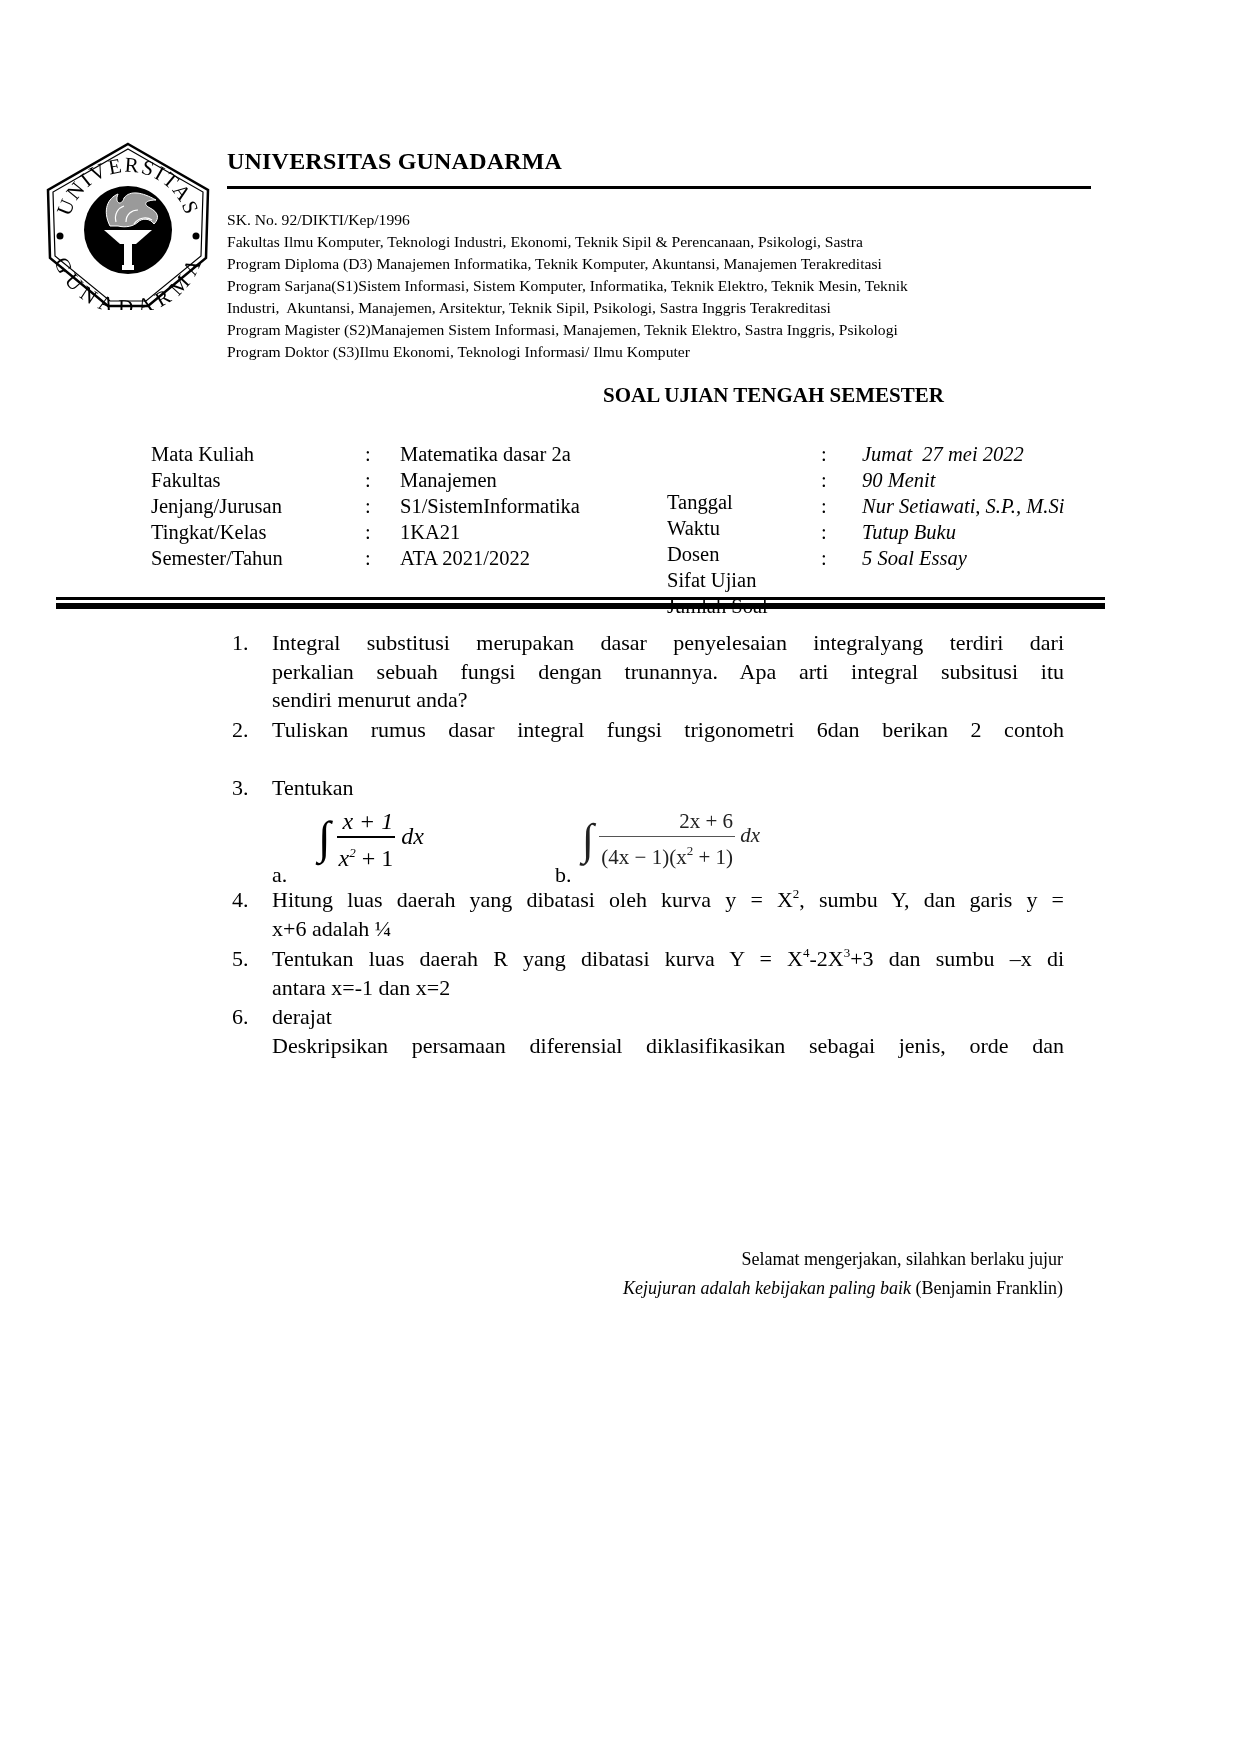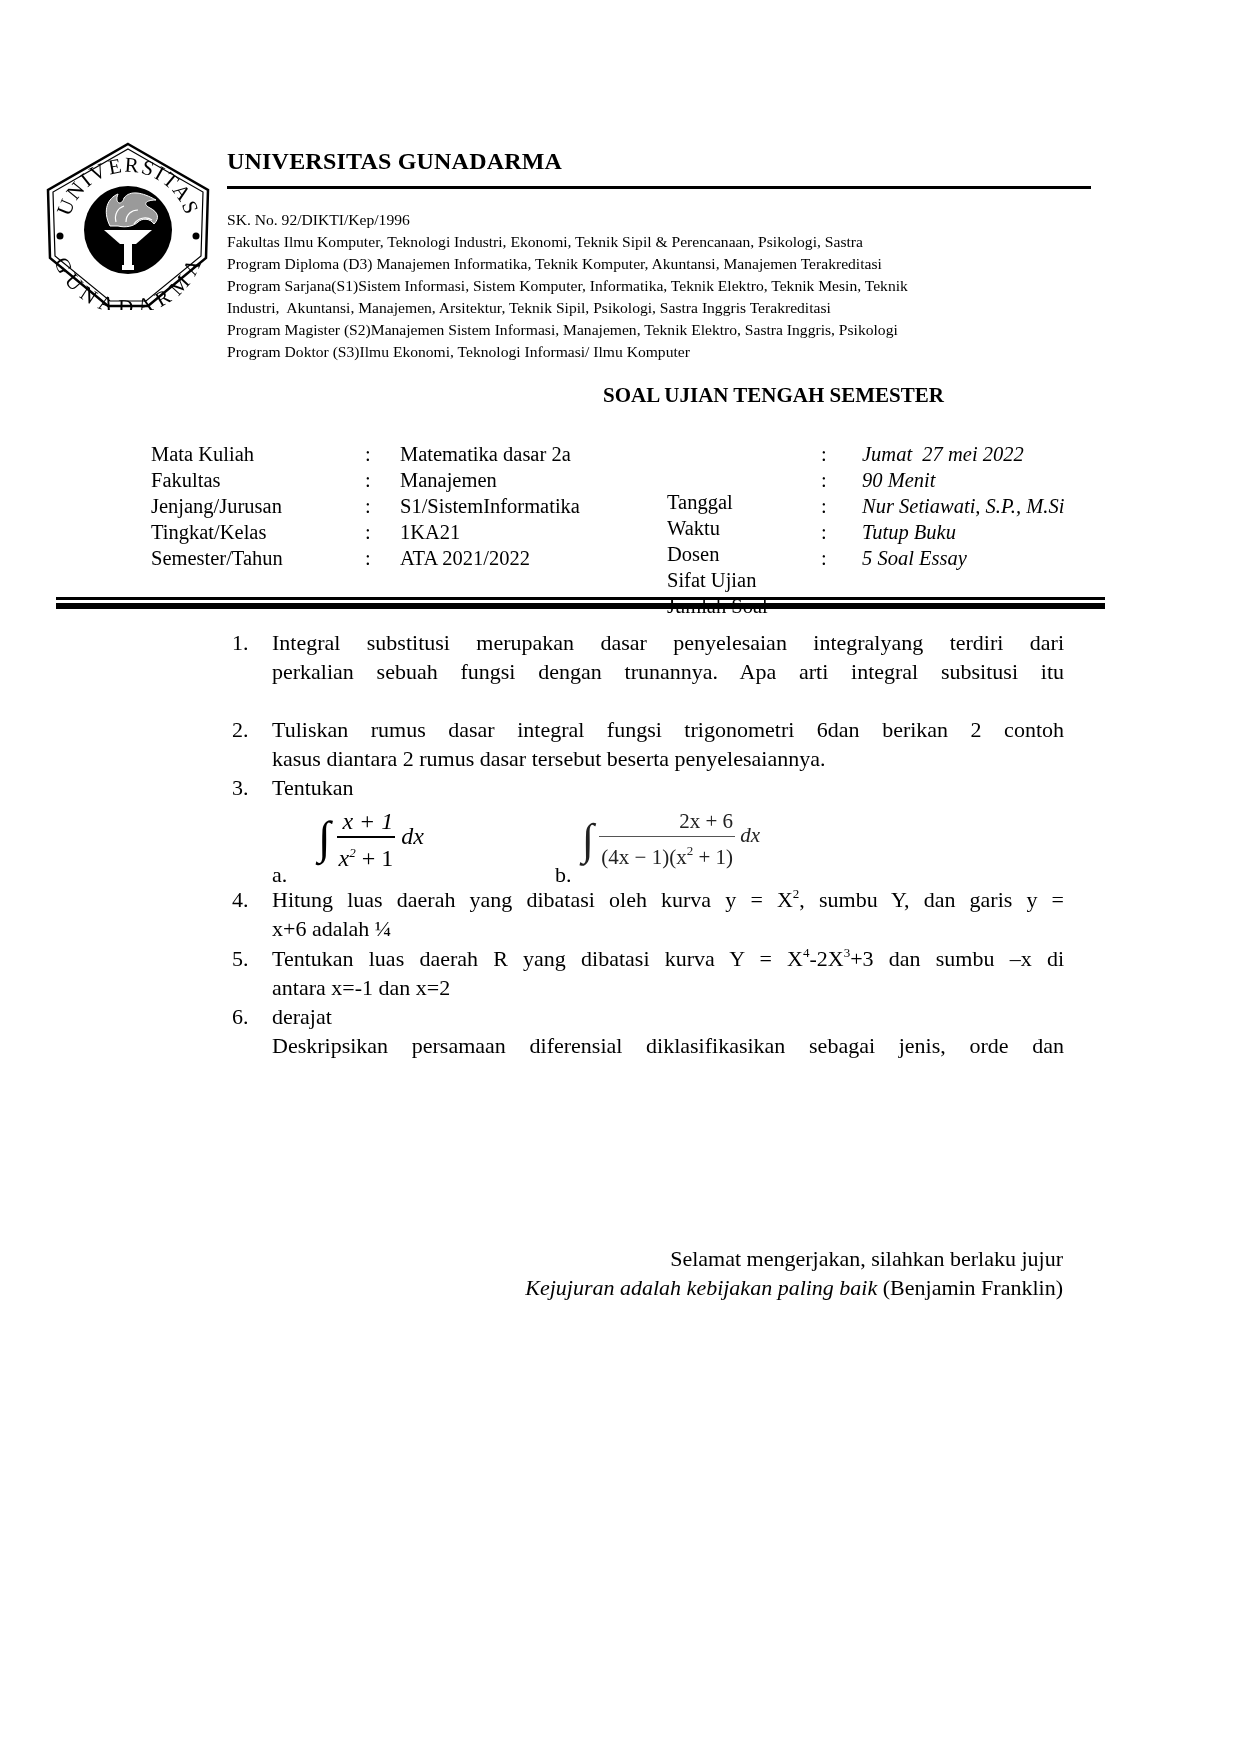--- a/index.html
+++ b/index.html
@@ -22,21 +22,21 @@
   .q { position: absolute; left: 232px; width: 832px; font-size: 22px; line-height: 28.5px; }
   .q .num { position: absolute; left: 0; top: 0; width: 40px; }
   .q .txt { margin-left: 40px; text-align: justify; text-align-last: left; }
   .q .txt.justify-last { text-align-last: justify; }
   sup { font-size: 13px; line-height: 0; vertical-align: 9px; }
   .formula { position: absolute; font-family: "Liberation Serif", serif; }
   .frac { display: inline-block; vertical-align: middle; text-align: right; }
   .frac .n { display: block; border-bottom: 2px solid #000; padding: 0 2px; }
   .frac .d { display: block; padding: 5px 2px; }
   .intg { display: inline-block; vertical-align: middle; }
-  .closing { position: absolute; right: 178px; font-size: 22px; line-height: 28px; text-align: right; white-space: nowrap; }
+  .closing { position: absolute; right: 178px; font-size: 18px; line-height: 28px; text-align: right; white-space: nowrap; }
 </style>
 </head>
 <body>
 
 <div id="logo" class="abs">
   <svg width="180" height="170" viewBox="0 0 180 170">
 
     <path d="M90 4 L170 50 L168 118 L110 166 L70 166 L12 118 L10 50 Z" fill="#fff" stroke="#000" stroke-width="2.5"></path>
     <path d="M90 9 L165 52 L163 116 L108 161 L72 161 L17 116 L15 52 Z" fill="none" stroke="#000" stroke-width="1.2"></path>
     <defs>
@@ -116,26 +116,26 @@
 
 <div id="rule-thin" class="abs"></div>
 <div id="rule-thick" class="abs"></div>
 
 <div>
 
   <div class="q" style="top:629px">
     <span class="num">1.</span>
     <div class="txt justify-last">Integral substitusi merupakan dasar penyelesaian integralyang terdiri dari</div>
     <div class="txt justify-last">perkalian sebuah fungsi dengan trunannya. Apa arti integral subsitusi itu</div>
+    <div class="txt">sendiri menurut anda?</div>
   </div>
 
   <div class="q" style="top:716px">
     <span class="num">2.</span>
     <div class="txt justify-last">Tuliskan rumus dasar integral fungsi trigonometri 6dan berikan 2 contoh</div>
-    <div class="txt">kasus diantara 2 rumus dasar tersebut beserta penyelesaiannya.</div>
   </div>
 
   <div class="q" style="top:774px">
     <span class="num">3.</span>
     <div class="txt">Tentukan</div>
   </div>
 
   <div class="formula" style="left:272px; top:862px; font-size:22px;">a.</div>
   <div class="formula" style="left:318px; top:806px; font-size:24px; white-space:nowrap;">
     <span class="intg" style="font-size:46px; line-height:1; transform:translateY(-4px);">∫</span>

